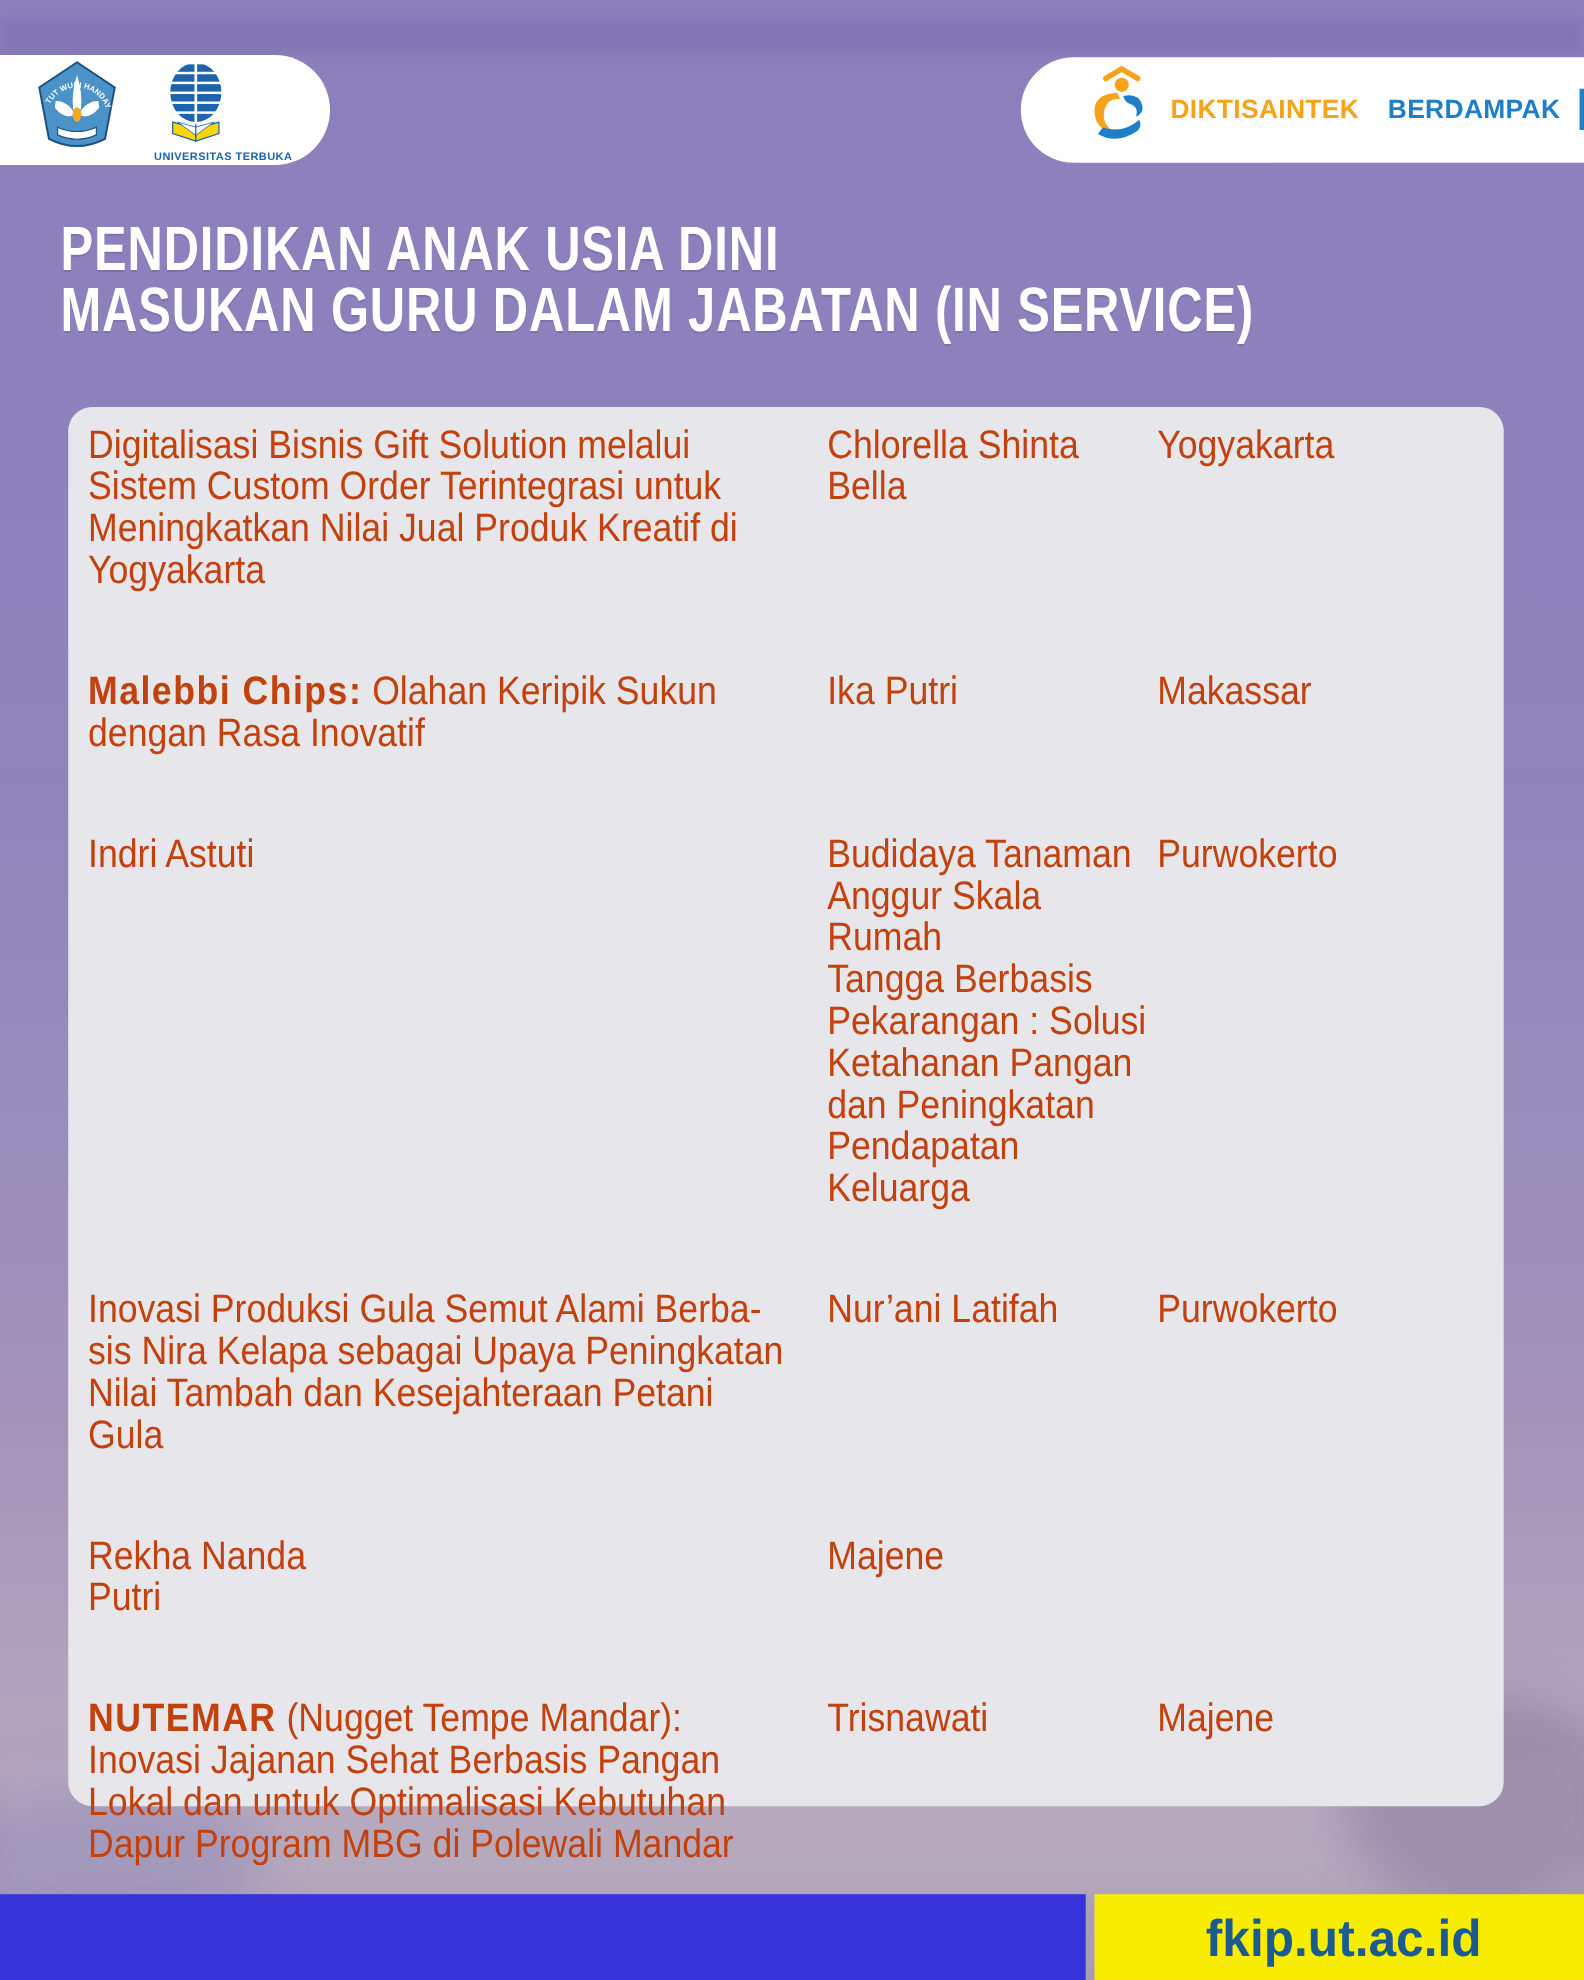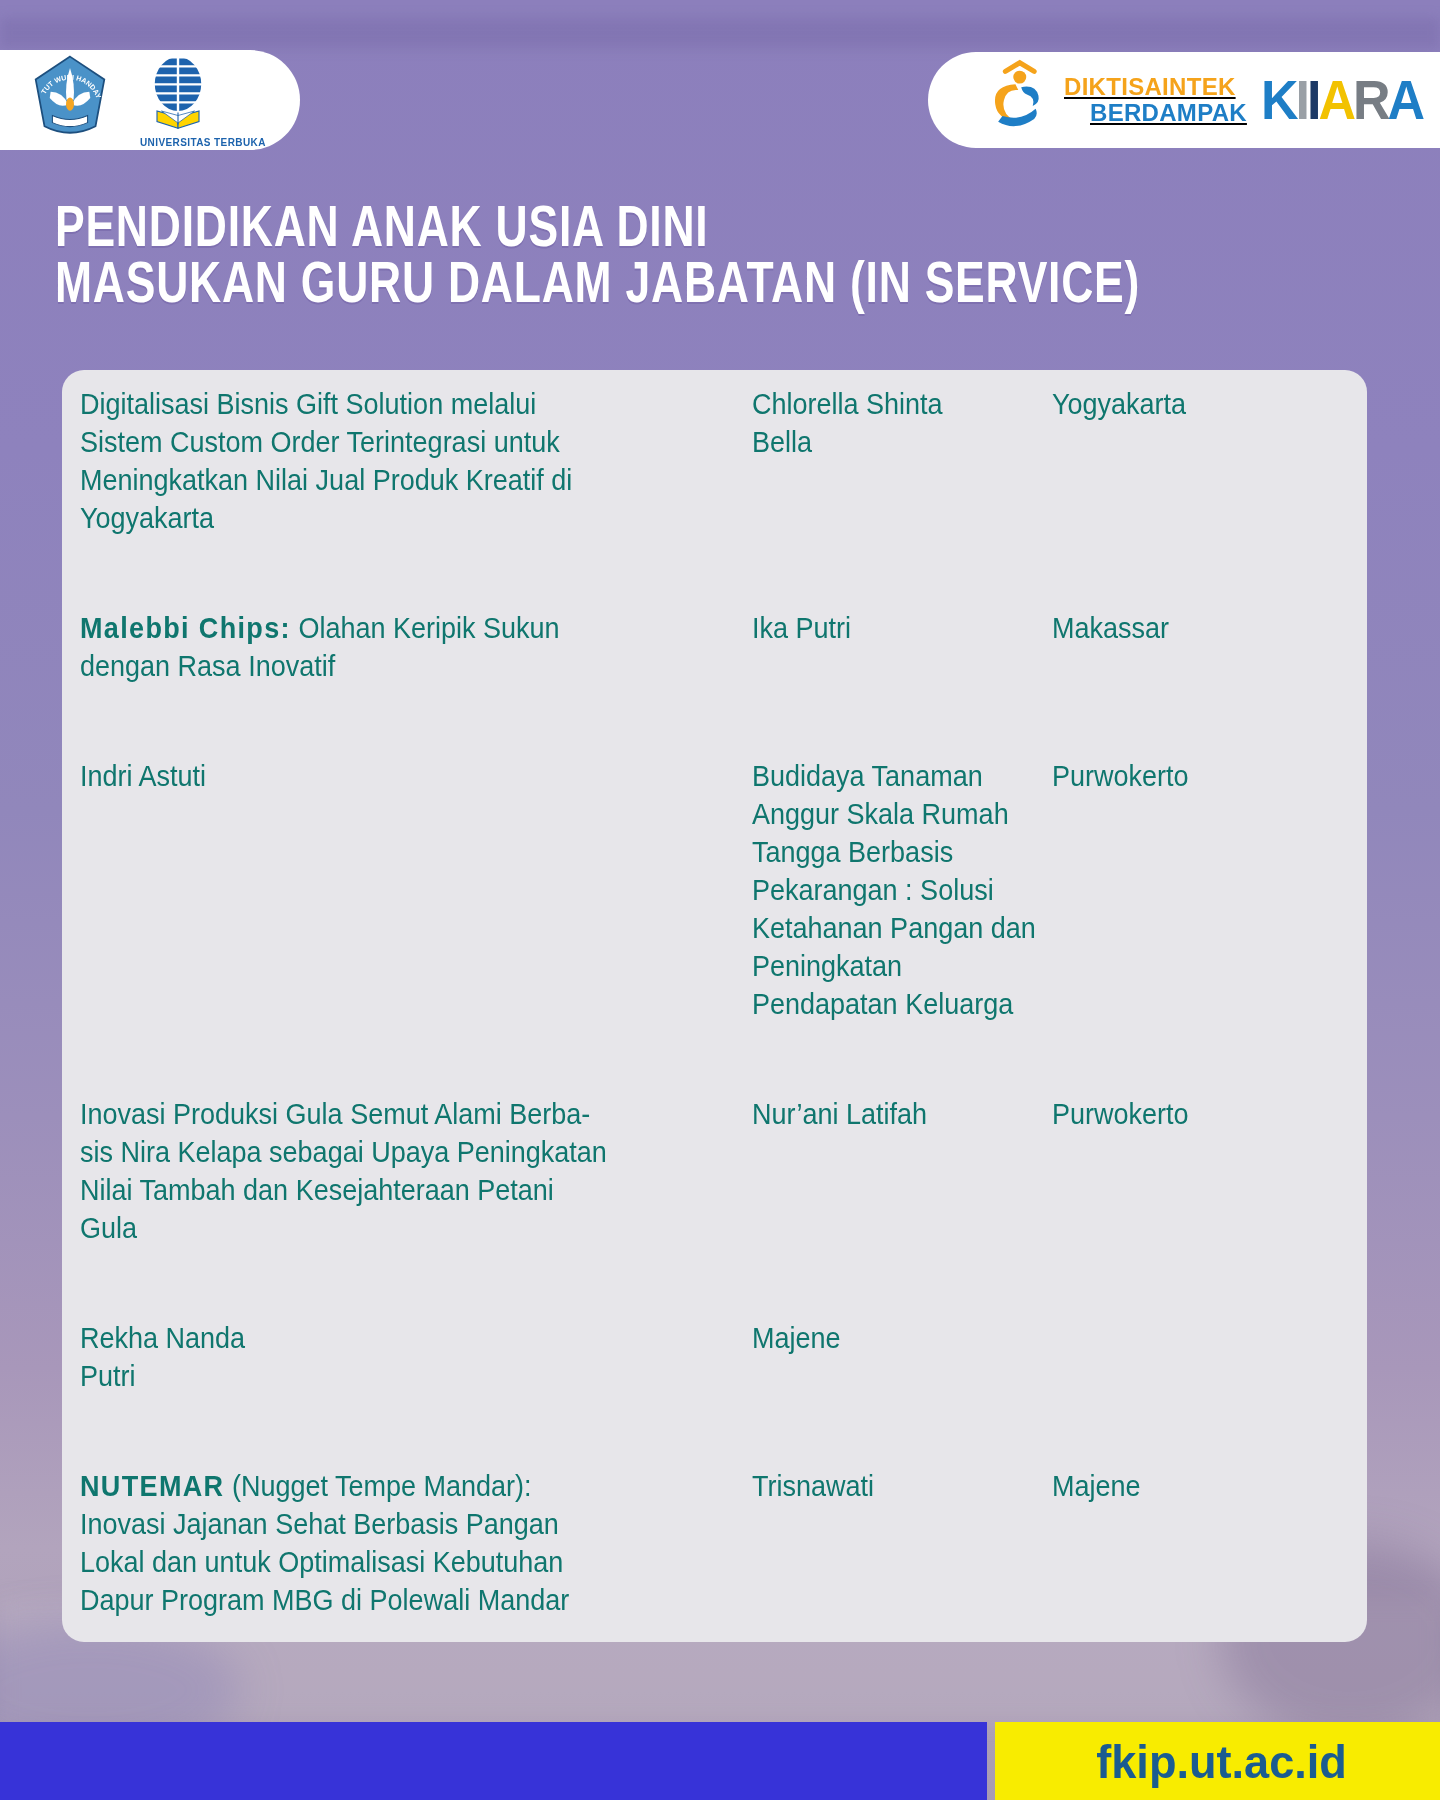--- a/index.html
+++ b/index.html
@@ -15,36 +15,36 @@
   .blob{position:absolute;border-radius:50%;filter:blur(22px);pointer-events:none;}
   .blob-r{right:-40px;top:1540px;width:260px;height:200px;background:rgba(90,70,120,0.25);}
   .blob-l{left:-60px;top:1620px;width:300px;height:140px;background:rgba(120,110,180,0.28);}
 
   
   .pill{position:absolute;background:#ffffff;display:flex;align-items:center;}
   .pill-left{left:0;top:50px;width:300px;height:100px;border-radius:0 50px 50px 0;gap:26px;padding-left:26px;box-sizing:border-box;}
   .pill-right{right:0;top:52px;width:512px;height:96px;border-radius:48px 0 0 48px;gap:14px;padding-left:50px;box-sizing:border-box;}
   .ut-wrap{display:flex;flex-direction:column;align-items:flex-start;margin-top:4px;}
   .ut-label{font-size:10px;font-weight:700;color:#1d63ad;letter-spacing:.4px;margin-top:2px;white-space:nowrap;}
-  .dik-text{display:flex;flex-direction:column;justify-content:center;line-height:26px;font-weight:700;font-size:24px;letter-spacing:.3px;text-decoration:underline;}
+  .dik-text{display:flex;flex-direction:row;justify-content:center;line-height:26px;font-weight:700;font-size:24px;letter-spacing:.3px;}
   .dik-1{color:#f5a31b;}
   .dik-2{color:#1e7ec6;margin-left:26px;}
   .kiara{font-size:52px;font-weight:700;letter-spacing:-3px;display:flex;transform:scaleY(1.05);}
   .kiara span{display:inline-block;}
 
   
   .title{position:absolute;left:55px;top:198px;color:#ffffff;}
   .title-line{font-size:57px;font-weight:700;letter-spacing:1px;line-height:56px;white-space:nowrap;
     transform:scaleX(0.78);transform-origin:0 0;text-shadow:0 2px 0 rgba(114,99,166,0.55);}
 
   
   .panel{position:absolute;left:62px;top:370px;width:1305px;height:1272px;background:#e7e6ea;border-radius:22px;
     box-sizing:border-box;padding:15px 18px 0 18px;}
   .row{display:grid;grid-template-columns:672px 300px auto;align-items:start;margin-bottom:72px;}
-  .cell{font-size:30px;line-height:38px;color:#0f766e;}
+  .cell{font-size:36px;line-height:38px;color:#c2410c;}
   .cond{display:inline-block;width:111%;transform:scaleX(0.9);transform-origin:0 0;white-space:pre-line;}
   .seg-bold{font-weight:700;letter-spacing:1.5px;}
 
   
   .footer-blue{position:absolute;left:0;top:1722px;width:987px;height:78px;background:#3733d8;}
   .footer-yellow{position:absolute;left:995px;top:1722px;width:453px;height:78px;background:#f8ec00;
     display:flex;align-items:center;justify-content:center;}
   .site-url{font-size:47px;font-weight:700;color:#1b5c90;transform:scaleX(0.96);}
 </style>
 </head>

